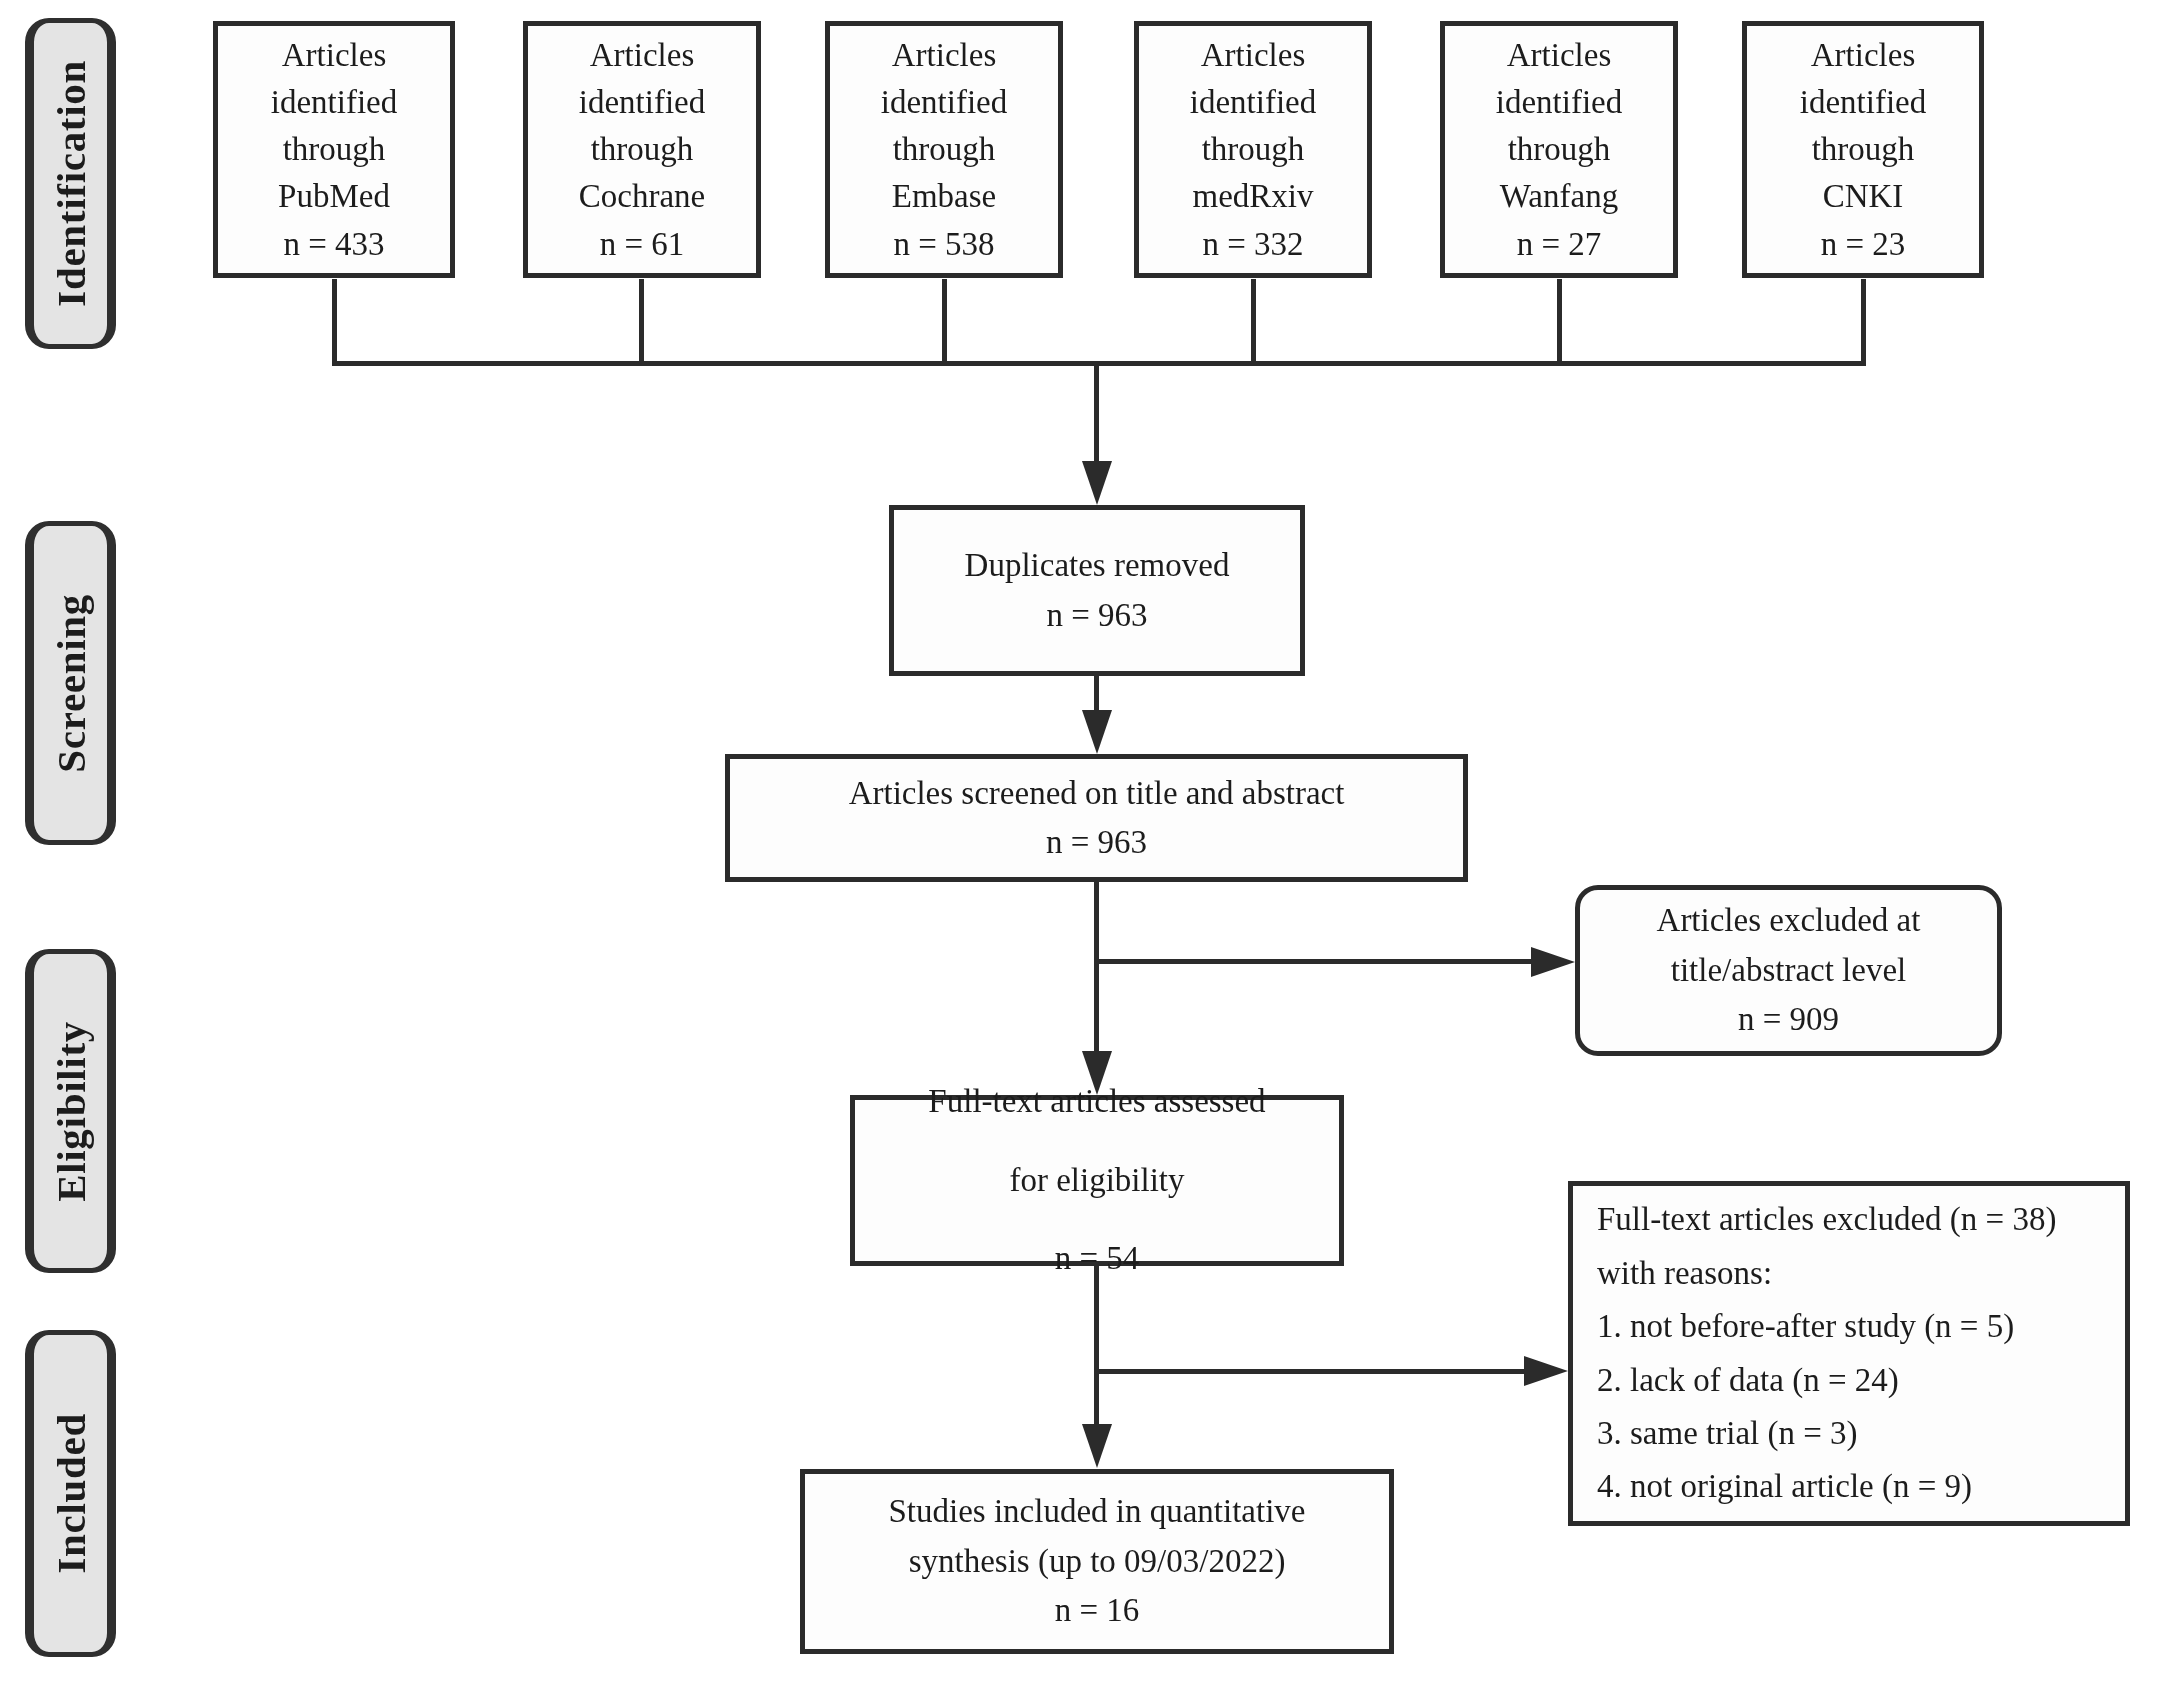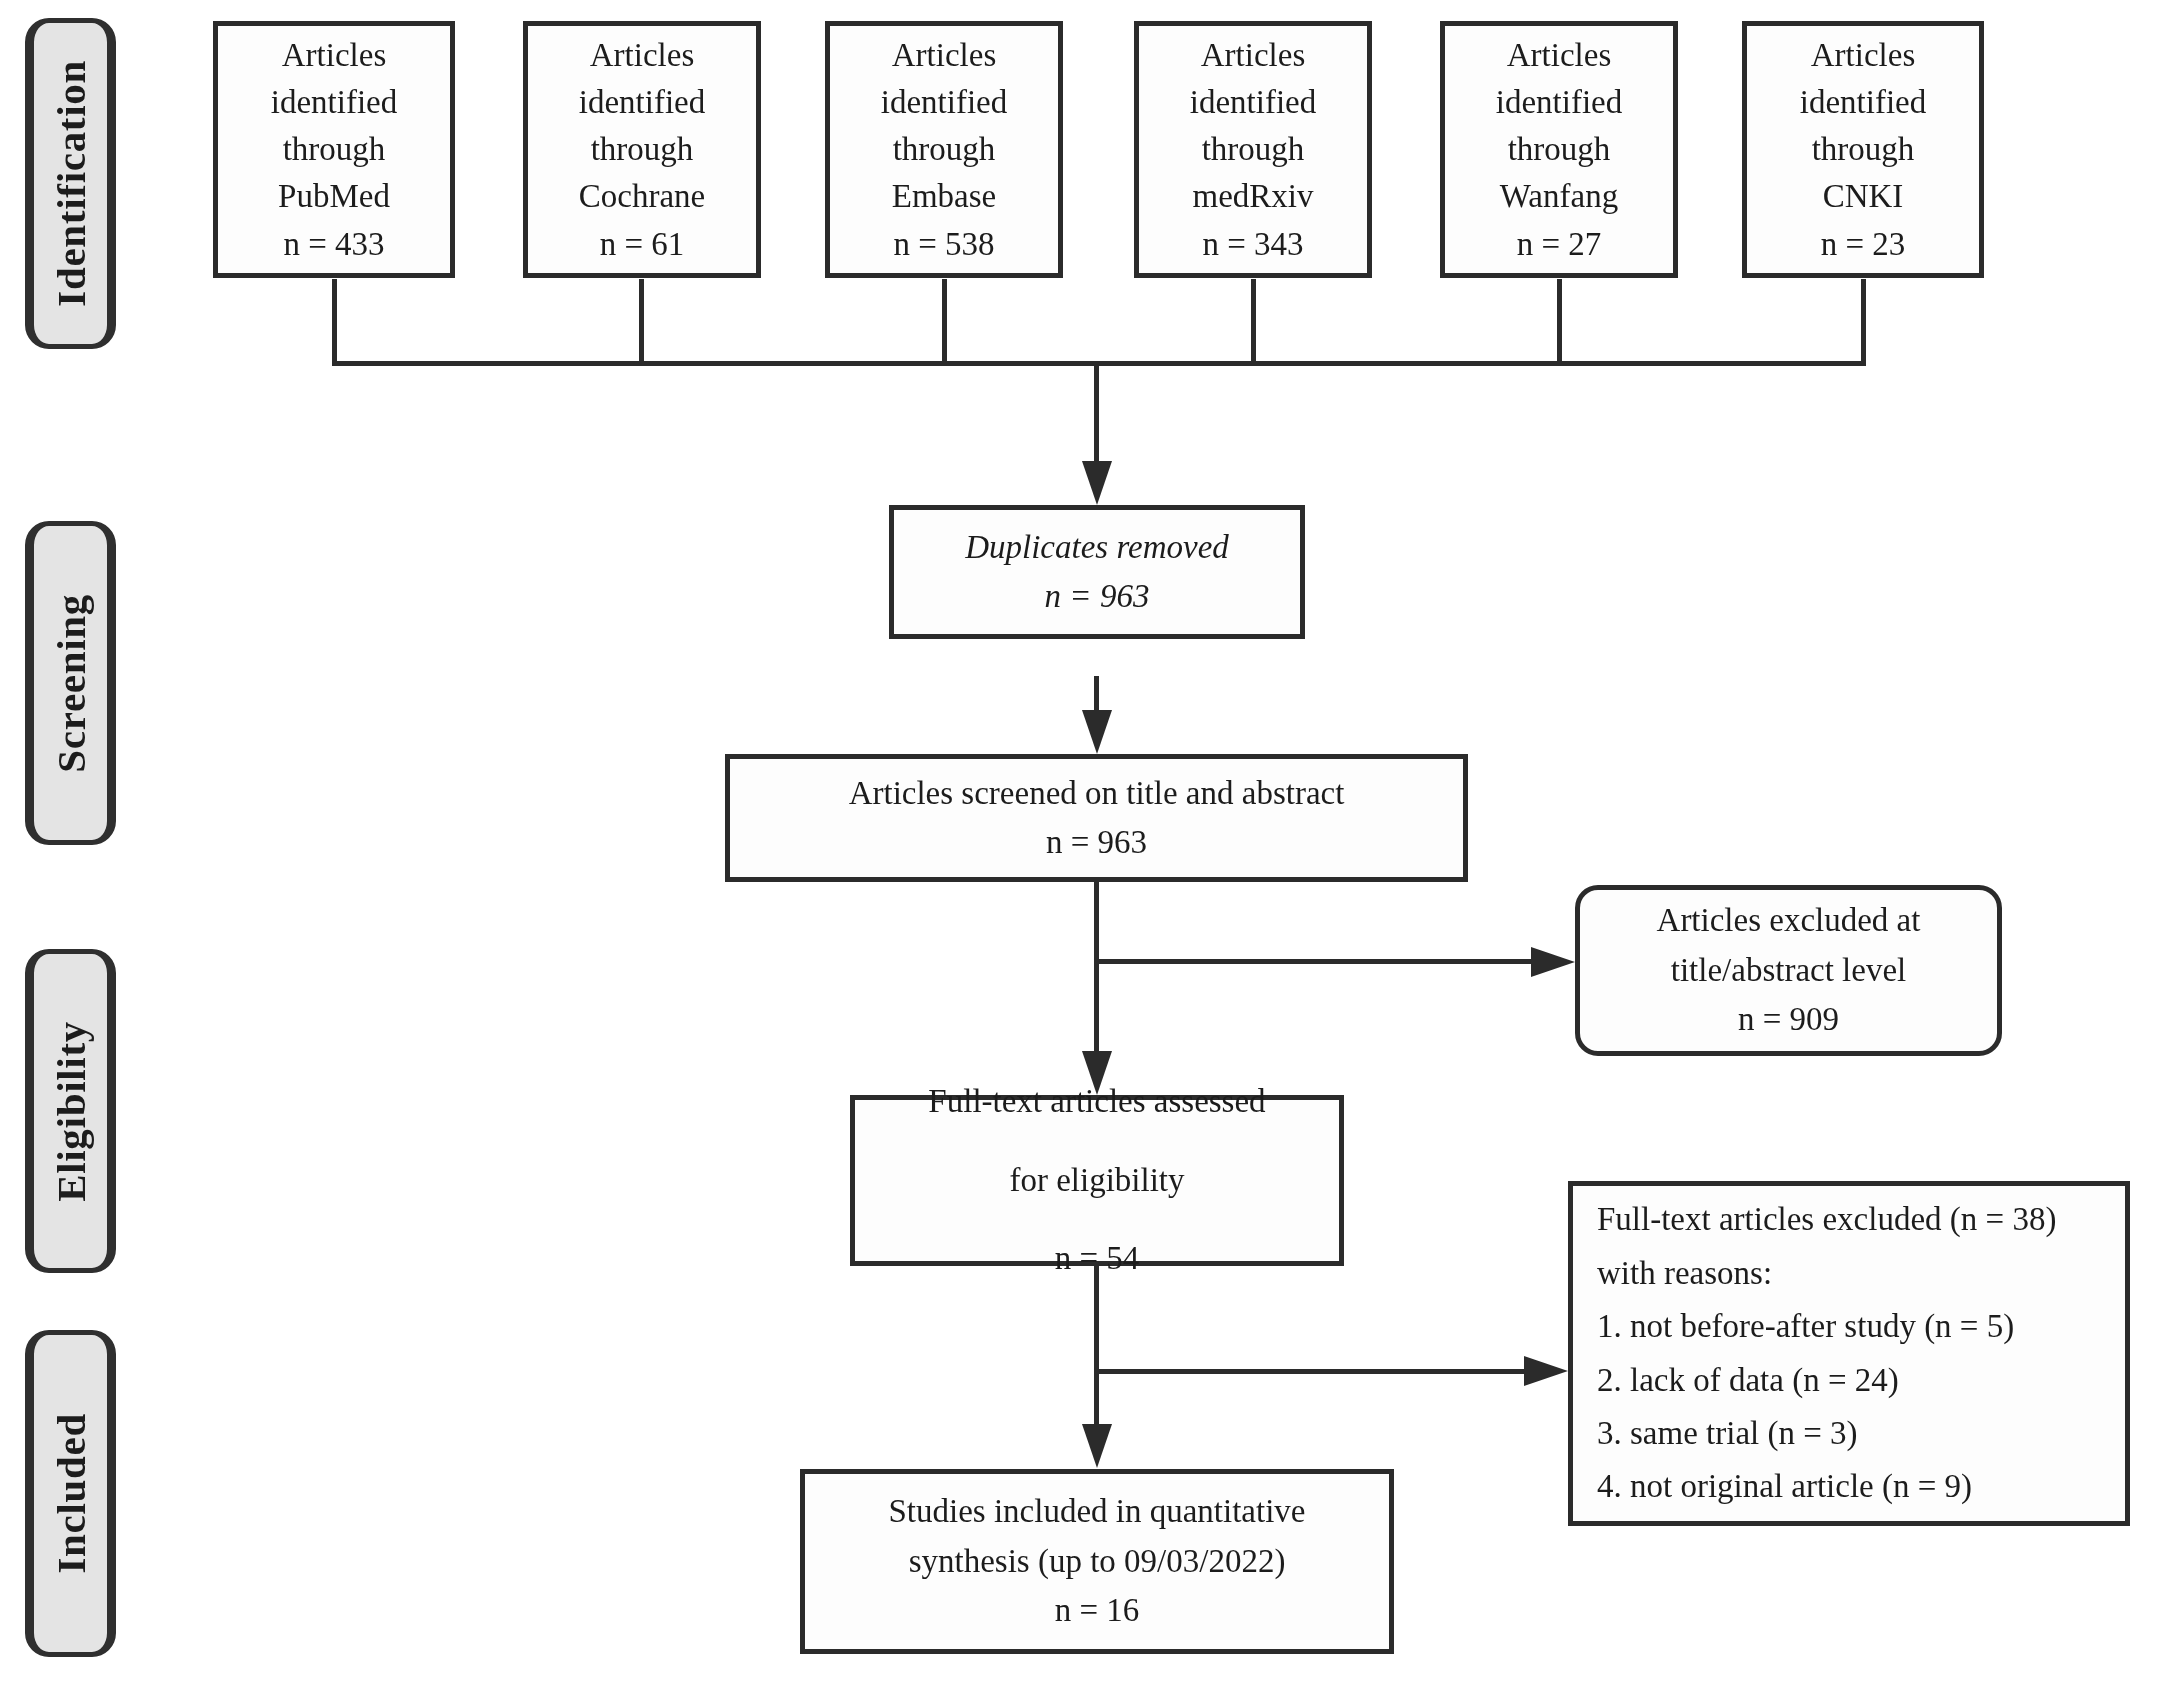--- a/index.html
+++ b/index.html
@@ -102,21 +102,21 @@
     <div>identified</div>
     <div>through</div>
     <div>Embase</div>
     <div>n = 538</div>
   </div>
   <div class="box tight" style="left:1134px; top:21.3px; width:238px; height:257px;">
     <div>Articles</div>
     <div>identified</div>
     <div>through</div>
     <div>medRxiv</div>
-    <div>n = 343</div>
+    <div>n = 332</div>
   </div>
   <div class="box tight" style="left:1440px; top:21.3px; width:238px; height:257px;">
     <div>Articles</div>
     <div>identified</div>
     <div>through</div>
     <div>Wanfang</div>
     <div>n = 27</div>
   </div>
   <div class="box tight" style="left:1742px; top:21.3px; width:242px; height:257px;">
     <div>Articles</div>
@@ -131,21 +131,21 @@
   <div class="line" style="left:942px; top:279px; width:5px; height:87px;"></div>
   <div class="line" style="left:1251px; top:279px; width:5px; height:87px;"></div>
   <div class="line" style="left:1557px; top:279px; width:5px; height:87px;"></div>
   <div class="line" style="left:1861px; top:279px; width:5px; height:87px;"></div>
 
   <div class="line" style="left:332px; top:361px; width:1534px; height:5px;"></div>
 
   <div class="line" style="left:1094px; top:361px; width:5px; height:105px;"></div>
   <div class="arr-down" style="left:1082px; top:461px;"></div>
 
-  <div class="box" style="left:889px; top:505px; width:416px; height:134px;font-style:italic;">
+  <div class="box" style="left:889px; top:505px; width:416px; height:171px;">
     <div>Duplicates removed</div>
     <div>n = 963</div>
   </div>
 
   <div class="line" style="left:1094px; top:676px; width:5px; height:39px;"></div>
   <div class="arr-down" style="left:1082px; top:710px;"></div>
 
   <div class="box" style="left:725px; top:754px; width:743px; height:128px;">
     <div>Articles screened on title and abstract</div>
     <div>n = 963</div>

